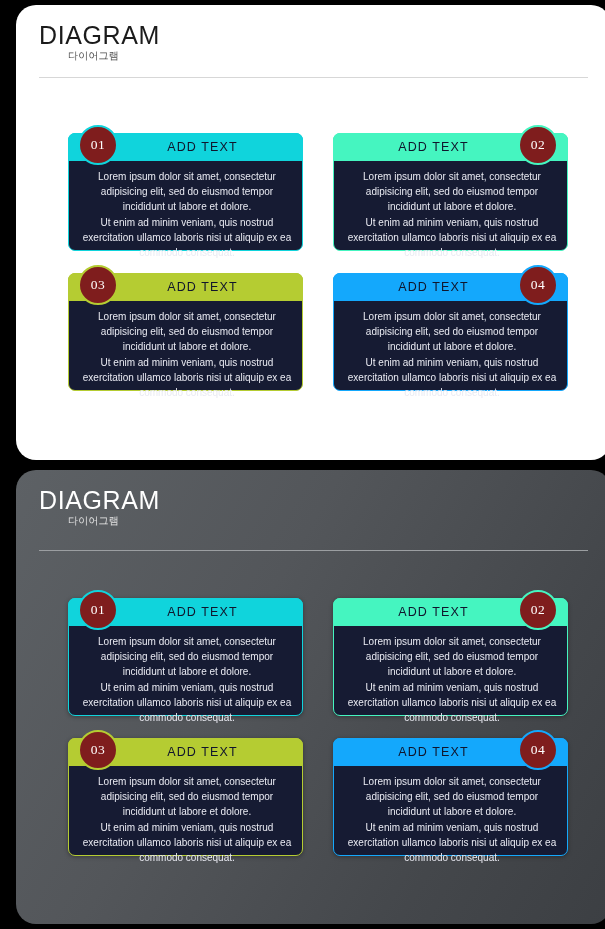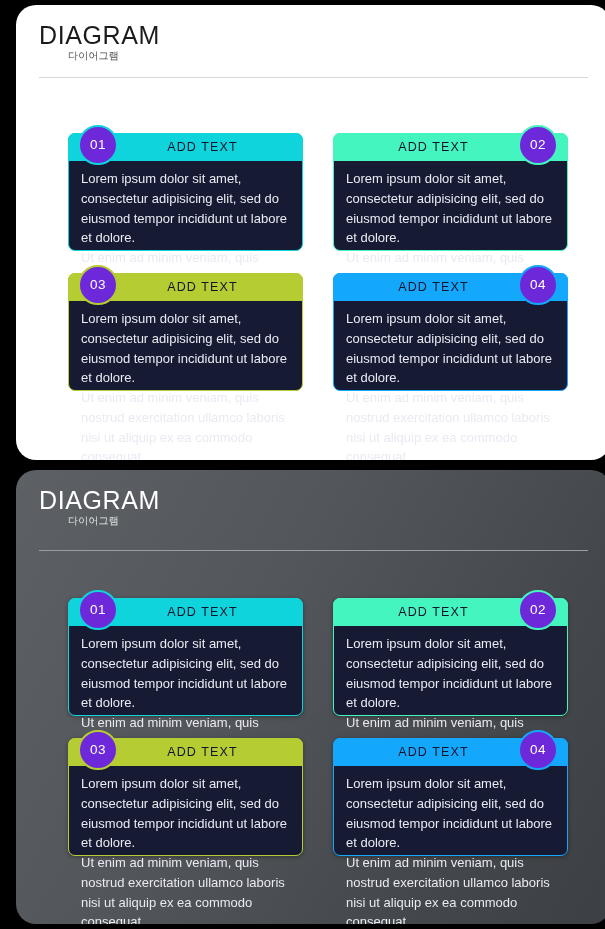--- a/index.html
+++ b/index.html
@@ -139,46 +139,48 @@
   .card.badge-left  .card-head-label { padding-left: 34px; }
   .card.badge-right .card-head-label { padding-right: 34px; }
 
   
   .card-badge {
     position: absolute;
     top: -8px;
     width: 40px;
     height: 40px;
     border-radius: 50%;
-    background: #6d28d9;
+    background: #7f1d1d;
     border: 2.5px solid #10d4dc;
     display: flex;
     align-items: center;
     justify-content: center;
     box-sizing: border-box;
     z-index: 4;
+    font-family: Liberation Serif, serif;
   }
   .card.badge-left  .card-badge { left: 10px; }
   .card.badge-right .card-badge { left: 185px; }
   .card-badge-num {
     color: #ffffff;
     font-size: 13.5px;
     letter-spacing: 0.4px;
     line-height: 1;
   }
 
   
   .card-text {
     position: absolute;
     left: 13px;
     top: 36px;
     width: 212px;
     color: #e9eaf2;
-    font-size: 13px;
+    font-size: 10px;
     line-height: 1.52;
+    text-align: center;
   }
   .card-text p { margin: 0; }
 
   .slide-dark .card-body { box-shadow: 0 1px 4px rgba(0,0,0,0.35); }
 </style>
 </head>
 <body>
 
 <div class="stage">
 

